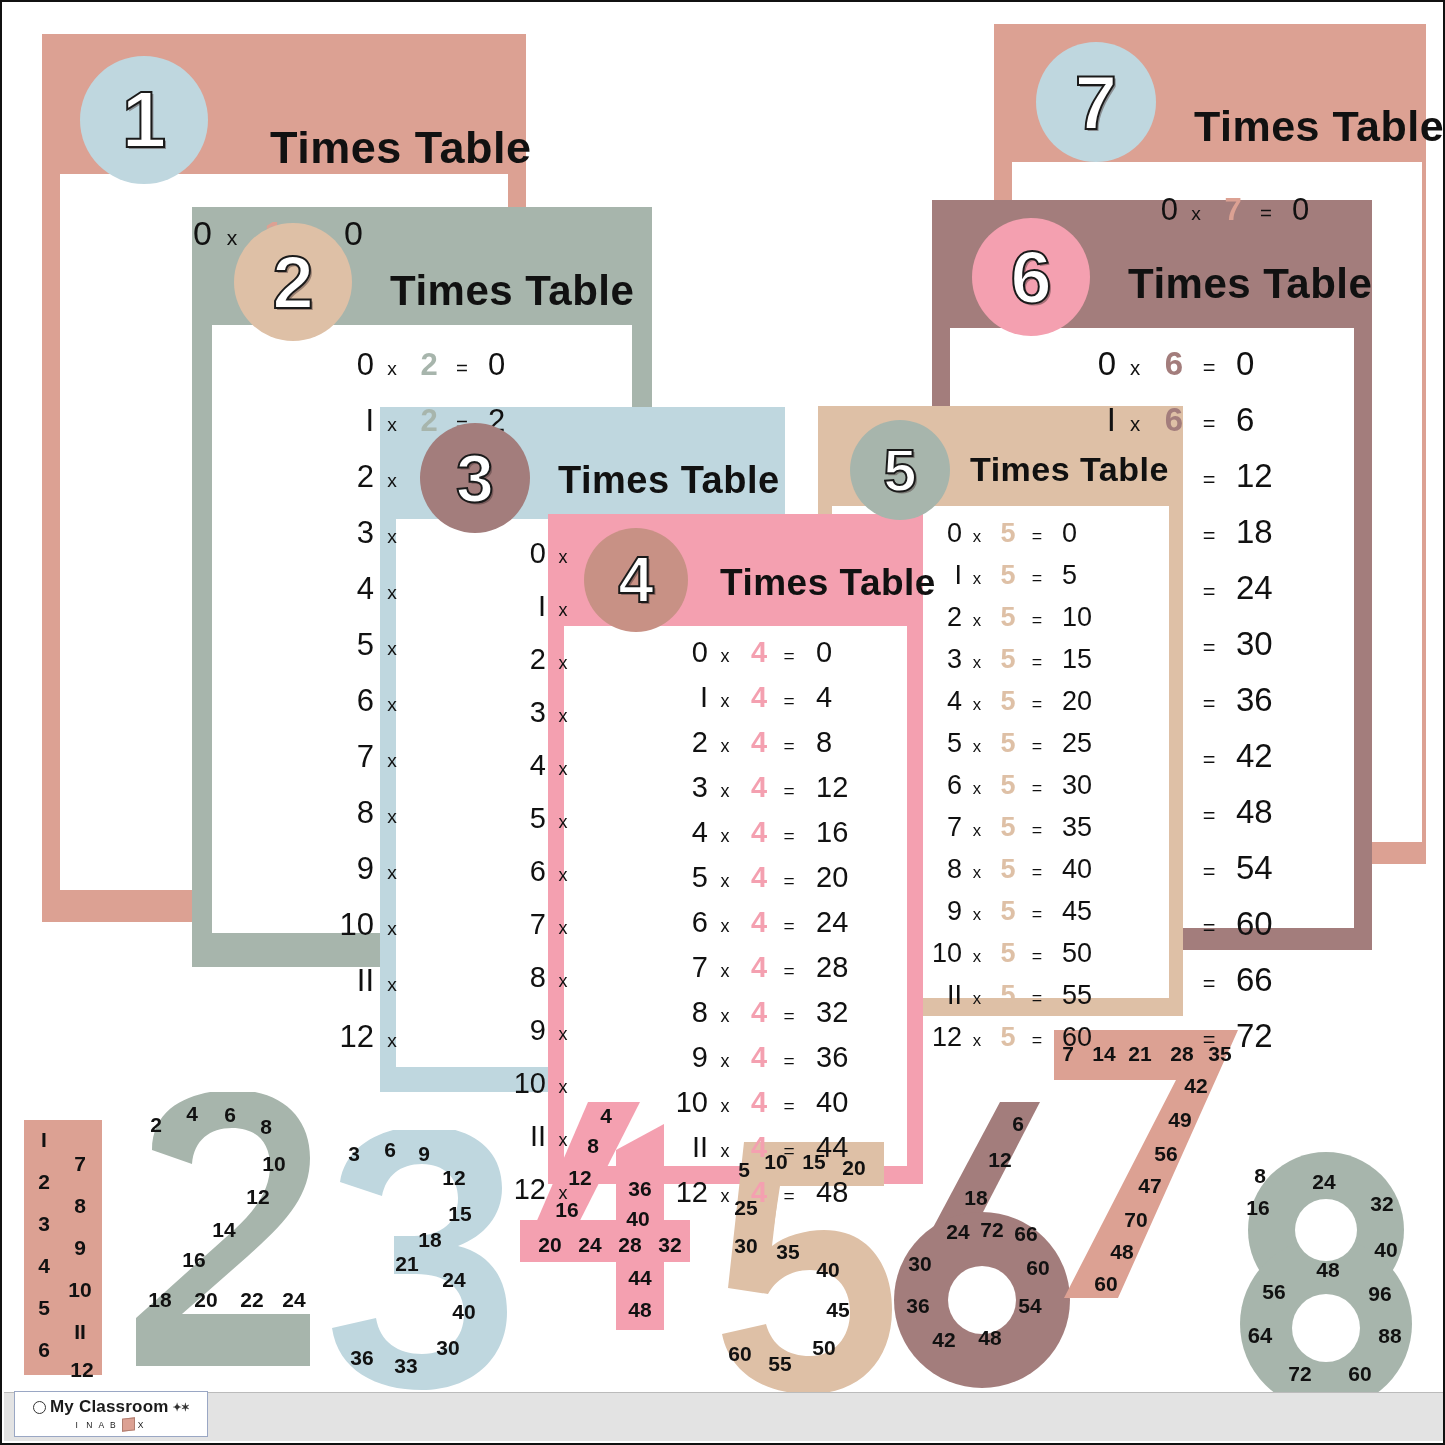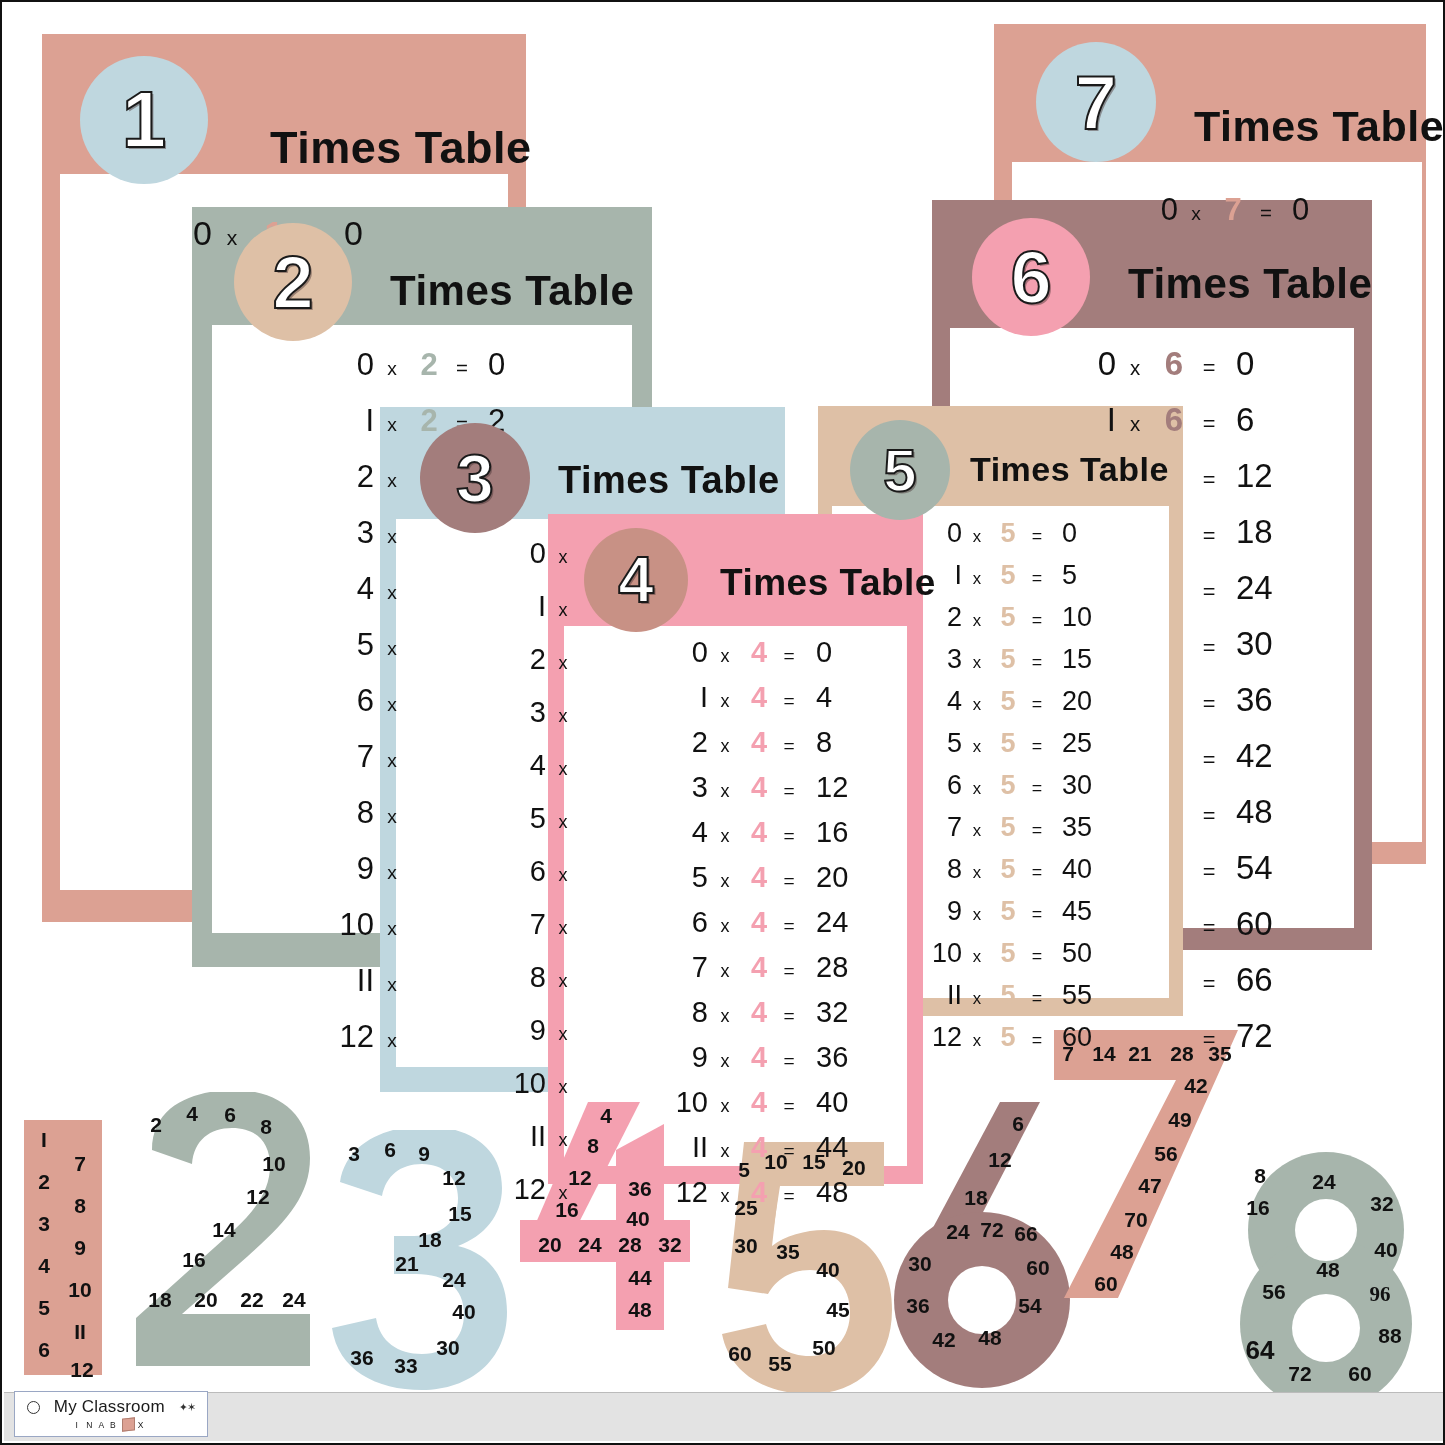--- a/index.html
+++ b/index.html
@@ -56,22 +56,22 @@
   
   #footbar{
     position:absolute;left:2px;bottom:2px;width:1441px;height:48px;
     background:#e3e3e3;border-top:1px solid #bbb;z-index:30;
   }
   #logo{
     position:absolute;left:12px;bottom:6px;width:192px;height:44px;
     background:#fff;border:1px solid #9aa7c4;z-index:31;
     display:flex;flex-direction:column;align-items:center;justify-content:center;
   }
-  #logo .l1{font-size:17px;color:#1b1b1b;font-weight:400;letter-spacing:.2px;
-            font-family:"Liberation Sans", sans-serif;display:flex;align-items:center;gap:14px;}
+  #logo .l1{font-size:17px;color:#1b1b1b;font-weight:700;letter-spacing:.2px;
+            font-family:"Liberation Sans", sans-serif;display:flex;align-items:center;gap:4px;}
   #logo .l2{font-size:8.5px;color:#1b1b1b;letter-spacing:3px;margin-top:1px;
             font-family:"Liberation Sans", sans-serif;display:flex;align-items:center;gap:3px;}
   .smileyicon{width:11px;height:11px;border-radius:50%;border:1.4px solid #333;display:inline-block;}
   .boxicon{width:11px;height:11px;background:#dca193;border:1px solid #b07e70;display:inline-block;transform:skewY(-6deg);}
   .stars{font-size:11px;color:#333;letter-spacing:-1px;}
 </style>
 </head>
 <body>
 
 <div id="stage">
@@ -689,25 +689,25 @@
       <circle cx="102" cy="78" r="31" fill="#ffffff"></circle>
       <circle cx="102" cy="176" r="34" fill="#ffffff"></circle>
     </svg>
     <span class="lbl" style="left:36px;top:24px;font-size:21px;">8</span>
     <span class="lbl" style="left:34px;top:56px;font-size:21px;">16</span>
     <span class="lbl" style="left:100px;top:30px;font-size:21px;">24</span>
     <span class="lbl" style="left:158px;top:52px;font-size:21px;">32</span>
     <span class="lbl" style="left:162px;top:98px;font-size:21px;">40</span>
     <span class="lbl" style="left:104px;top:118px;font-size:21px;">48</span>
     <span class="lbl" style="left:50px;top:140px;font-size:21px;">56</span>
-    <span class="lbl" style="left:36px;top:184px;font-size:26px;margin-top:14px;">64</span>
+    <span class="lbl" style="left:36px;top:184px;font-size:22px;">64</span>
     <span class="lbl" style="left:76px;top:222px;font-size:21px;">72</span>
     <span class="lbl" style="left:136px;top:222px;font-size:21px;">60</span>
     <span class="lbl" style="left:166px;top:184px;font-size:21px;">88</span>
-    <span class="lbl" style="left:156px;top:142px;font-size:21px;font-family:Liberation Serif, serif;">96</span>
+    <span class="lbl" style="left:156px;top:142px;font-size:21px;">96</span>
   </div>
 
   <div id="footbar"></div>
   <div id="logo">
     <div class="l1">
       <span class="smileyicon"></span>
       <span>My Classroom</span>
       <span class="stars">✦✶</span>
     </div>
     <div class="l2">

